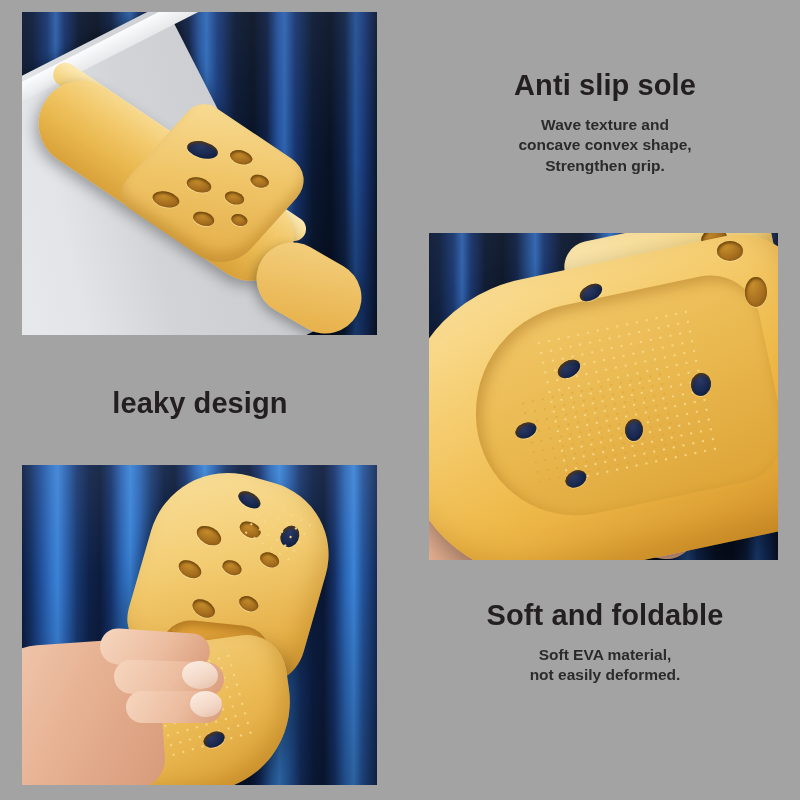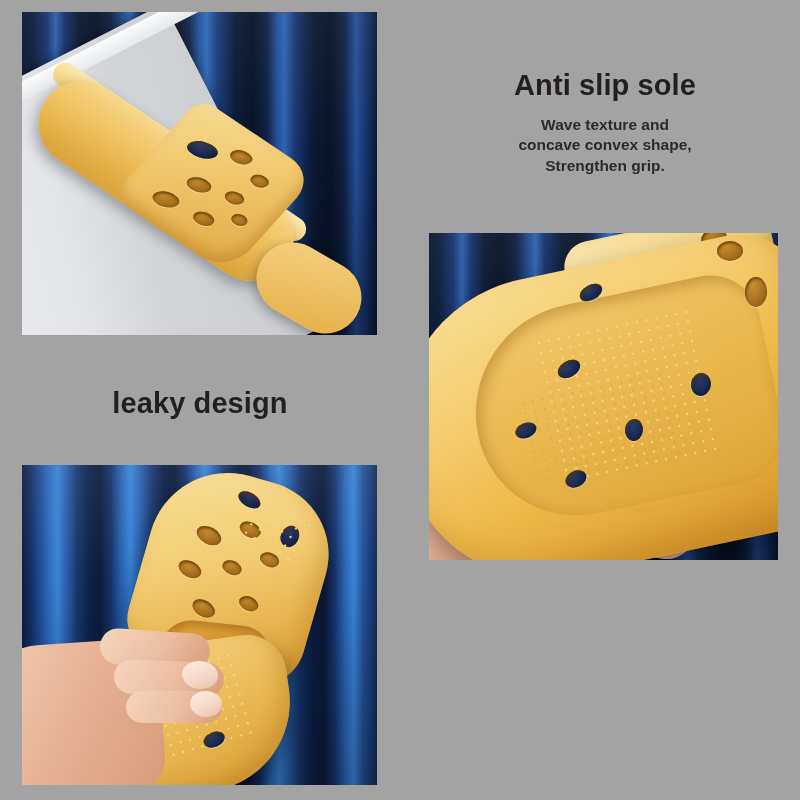--- a/index.html
+++ b/index.html
@@ -267,14 +267,20 @@
     </div>
 
     <div class="hand" style="left:-40px;top:178px;width:180px;height:150px;border-radius:60px 40px 30px 50px;transform:rotate(-4deg);"></div>
     <div class="finger" style="left:78px;top:166px;width:110px;height:36px;transform:rotate(4deg);"></div>
     <div class="finger" style="left:92px;top:196px;width:110px;height:34px;transform:rotate(2deg);"></div>
     <div class="finger" style="left:104px;top:226px;width:96px;height:32px;transform:rotate(0deg);"></div>
     <div class="nail" style="left:160px;top:196px;width:36px;height:28px;transform:rotate(6deg);"></div>
     <div class="nail" style="left:168px;top:226px;width:32px;height:26px;transform:rotate(4deg);"></div>
   </div>
 
+  <div class="txt" id="text-soft" style="left:430px;top:600px;width:350px;">
+    <h2>Soft and foldable</h2>
+    <div class="gap"></div>
+    <p>Soft EVA material,
+not easily deformed.</p>
+  </div>
 
 </div>
 
 </body></html>

